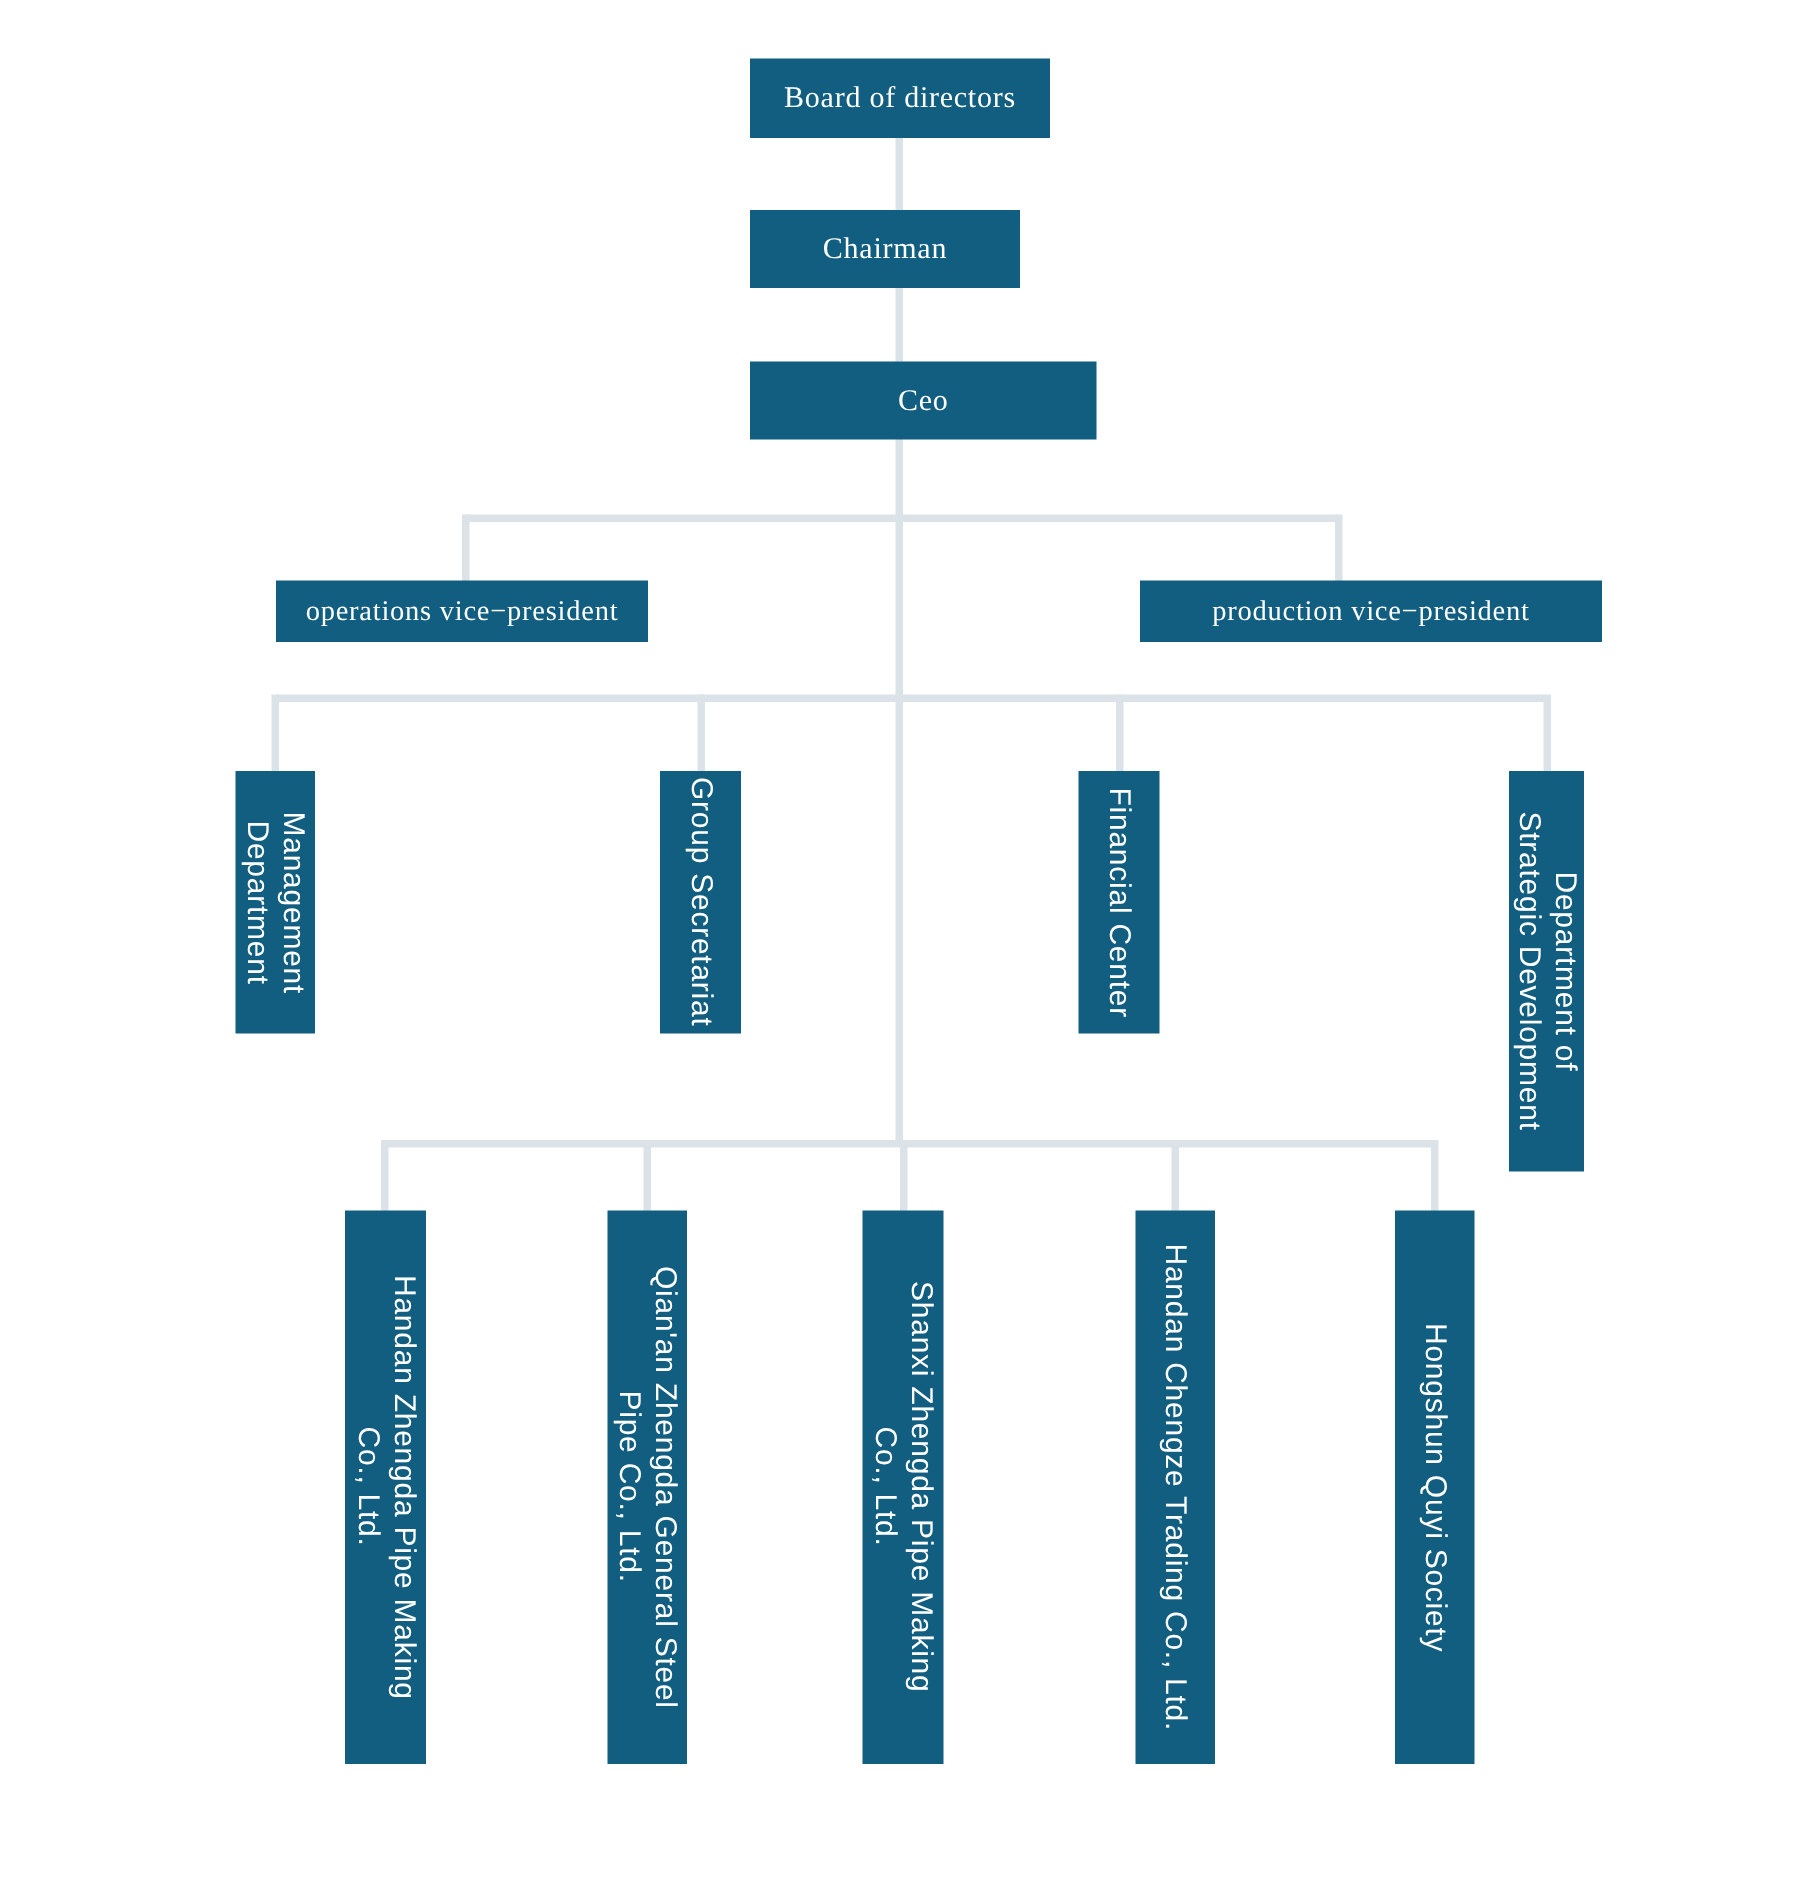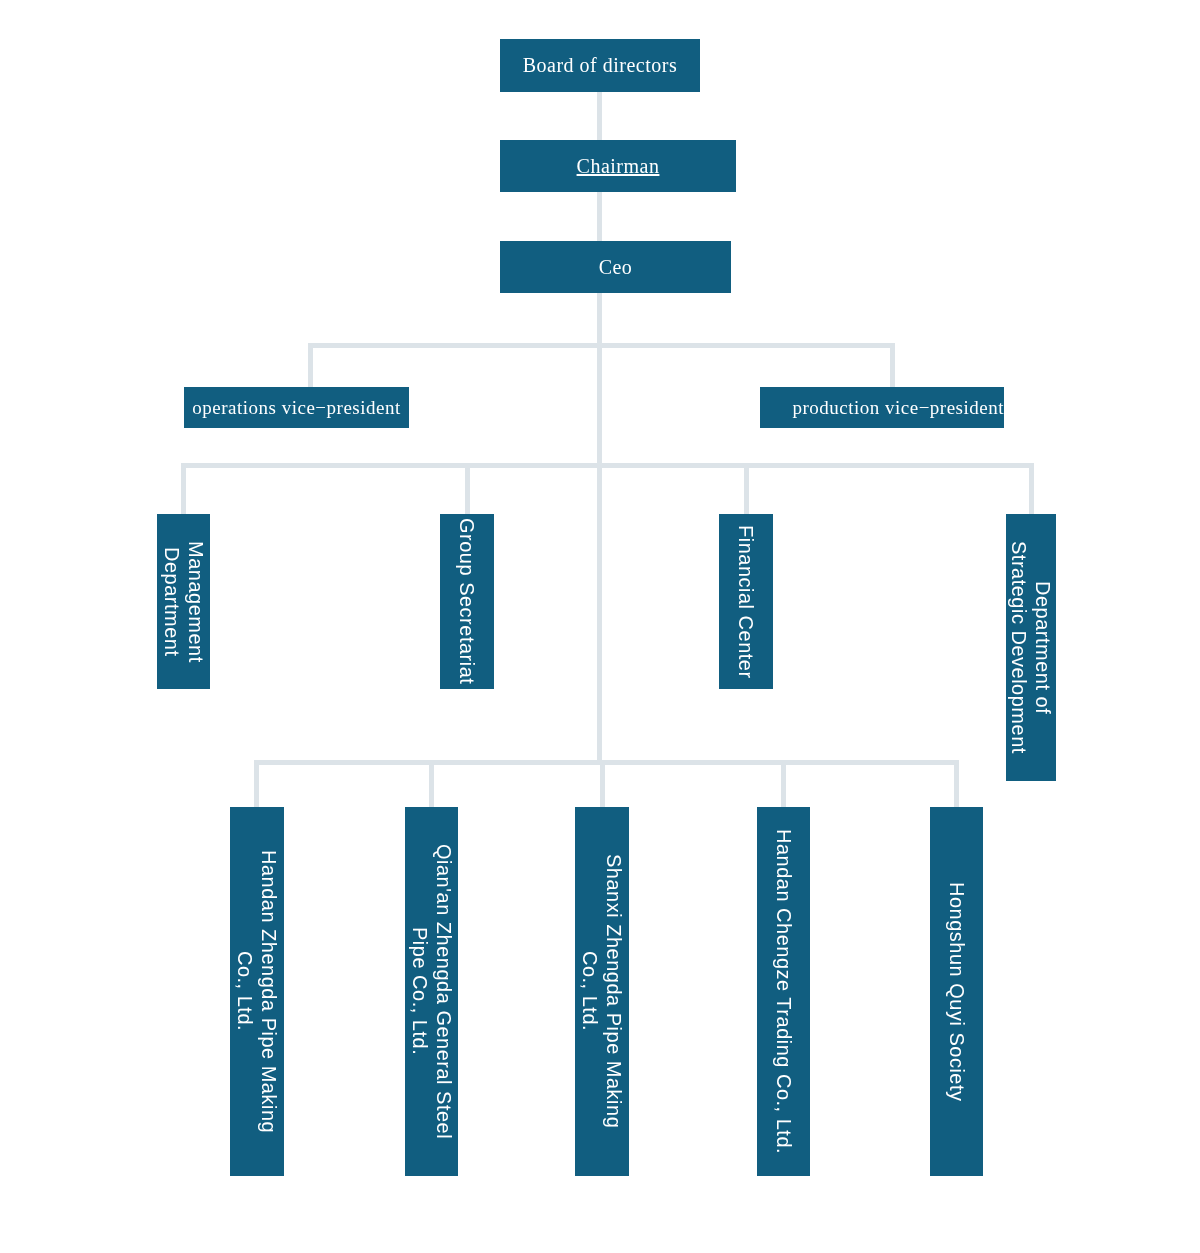--- a/index.html
+++ b/index.html
@@ -65,31 +65,31 @@
   <div class="conn" style="left:257px; top:760px; width:700px; height:5px;"></div>
   <div class="conn" style="left:254px; top:760px; width:5px; height:49px;"></div>
   <div class="conn" style="left:429px; top:760px; width:5px; height:49px;"></div>
   <div class="conn" style="left:600px; top:760px; width:5px; height:49px;"></div>
   <div class="conn" style="left:781px; top:760px; width:5px; height:49px;"></div>
   <div class="conn" style="left:954px; top:760px; width:5px; height:49px;"></div>
 
   <div class="node h" style="left:500px; top:39px; width:200px; height:53px;">
     <span class="lbl">Board of directors</span>
   </div>
-  <div class="node h" style="left:500px; top:140px; width:236px; height:52px;text-decoration:underline;">
+  <div class="node h" style="left:500px; top:140px; width:180px; height:52px;">
     <span class="lbl">Chairman</span>
   </div>
   <div class="node h" style="left:500px; top:241px; width:231px; height:52px;">
     <span class="lbl">Ceo</span>
   </div>
 
-  <div class="node h vp" style="left:184px; top:387px; width:225px; height:41px;text-align:right;">
+  <div class="node h vp" style="left:184px; top:387px; width:248px; height:41px;text-align:right;">
     <span class="lbl">operations vice−president</span>
   </div>
-  <div class="node h vp" style="left:760px; top:387px; width:244px; height:41px;justify-content:flex-end;">
+  <div class="node h vp" style="left:760px; top:387px; width:308px; height:41px;">
     <span class="lbl">production vice−president</span>
   </div>
 
   <div class="node v" style="left:157px; top:514px; width:53px; height:175px;">
     <span class="lbl">Management
 Department</span>
   </div>
   <div class="node v" style="left:440px; top:514px; width:54px; height:175px;">
     <span class="lbl">Group Secretariat</span>
   </div>

